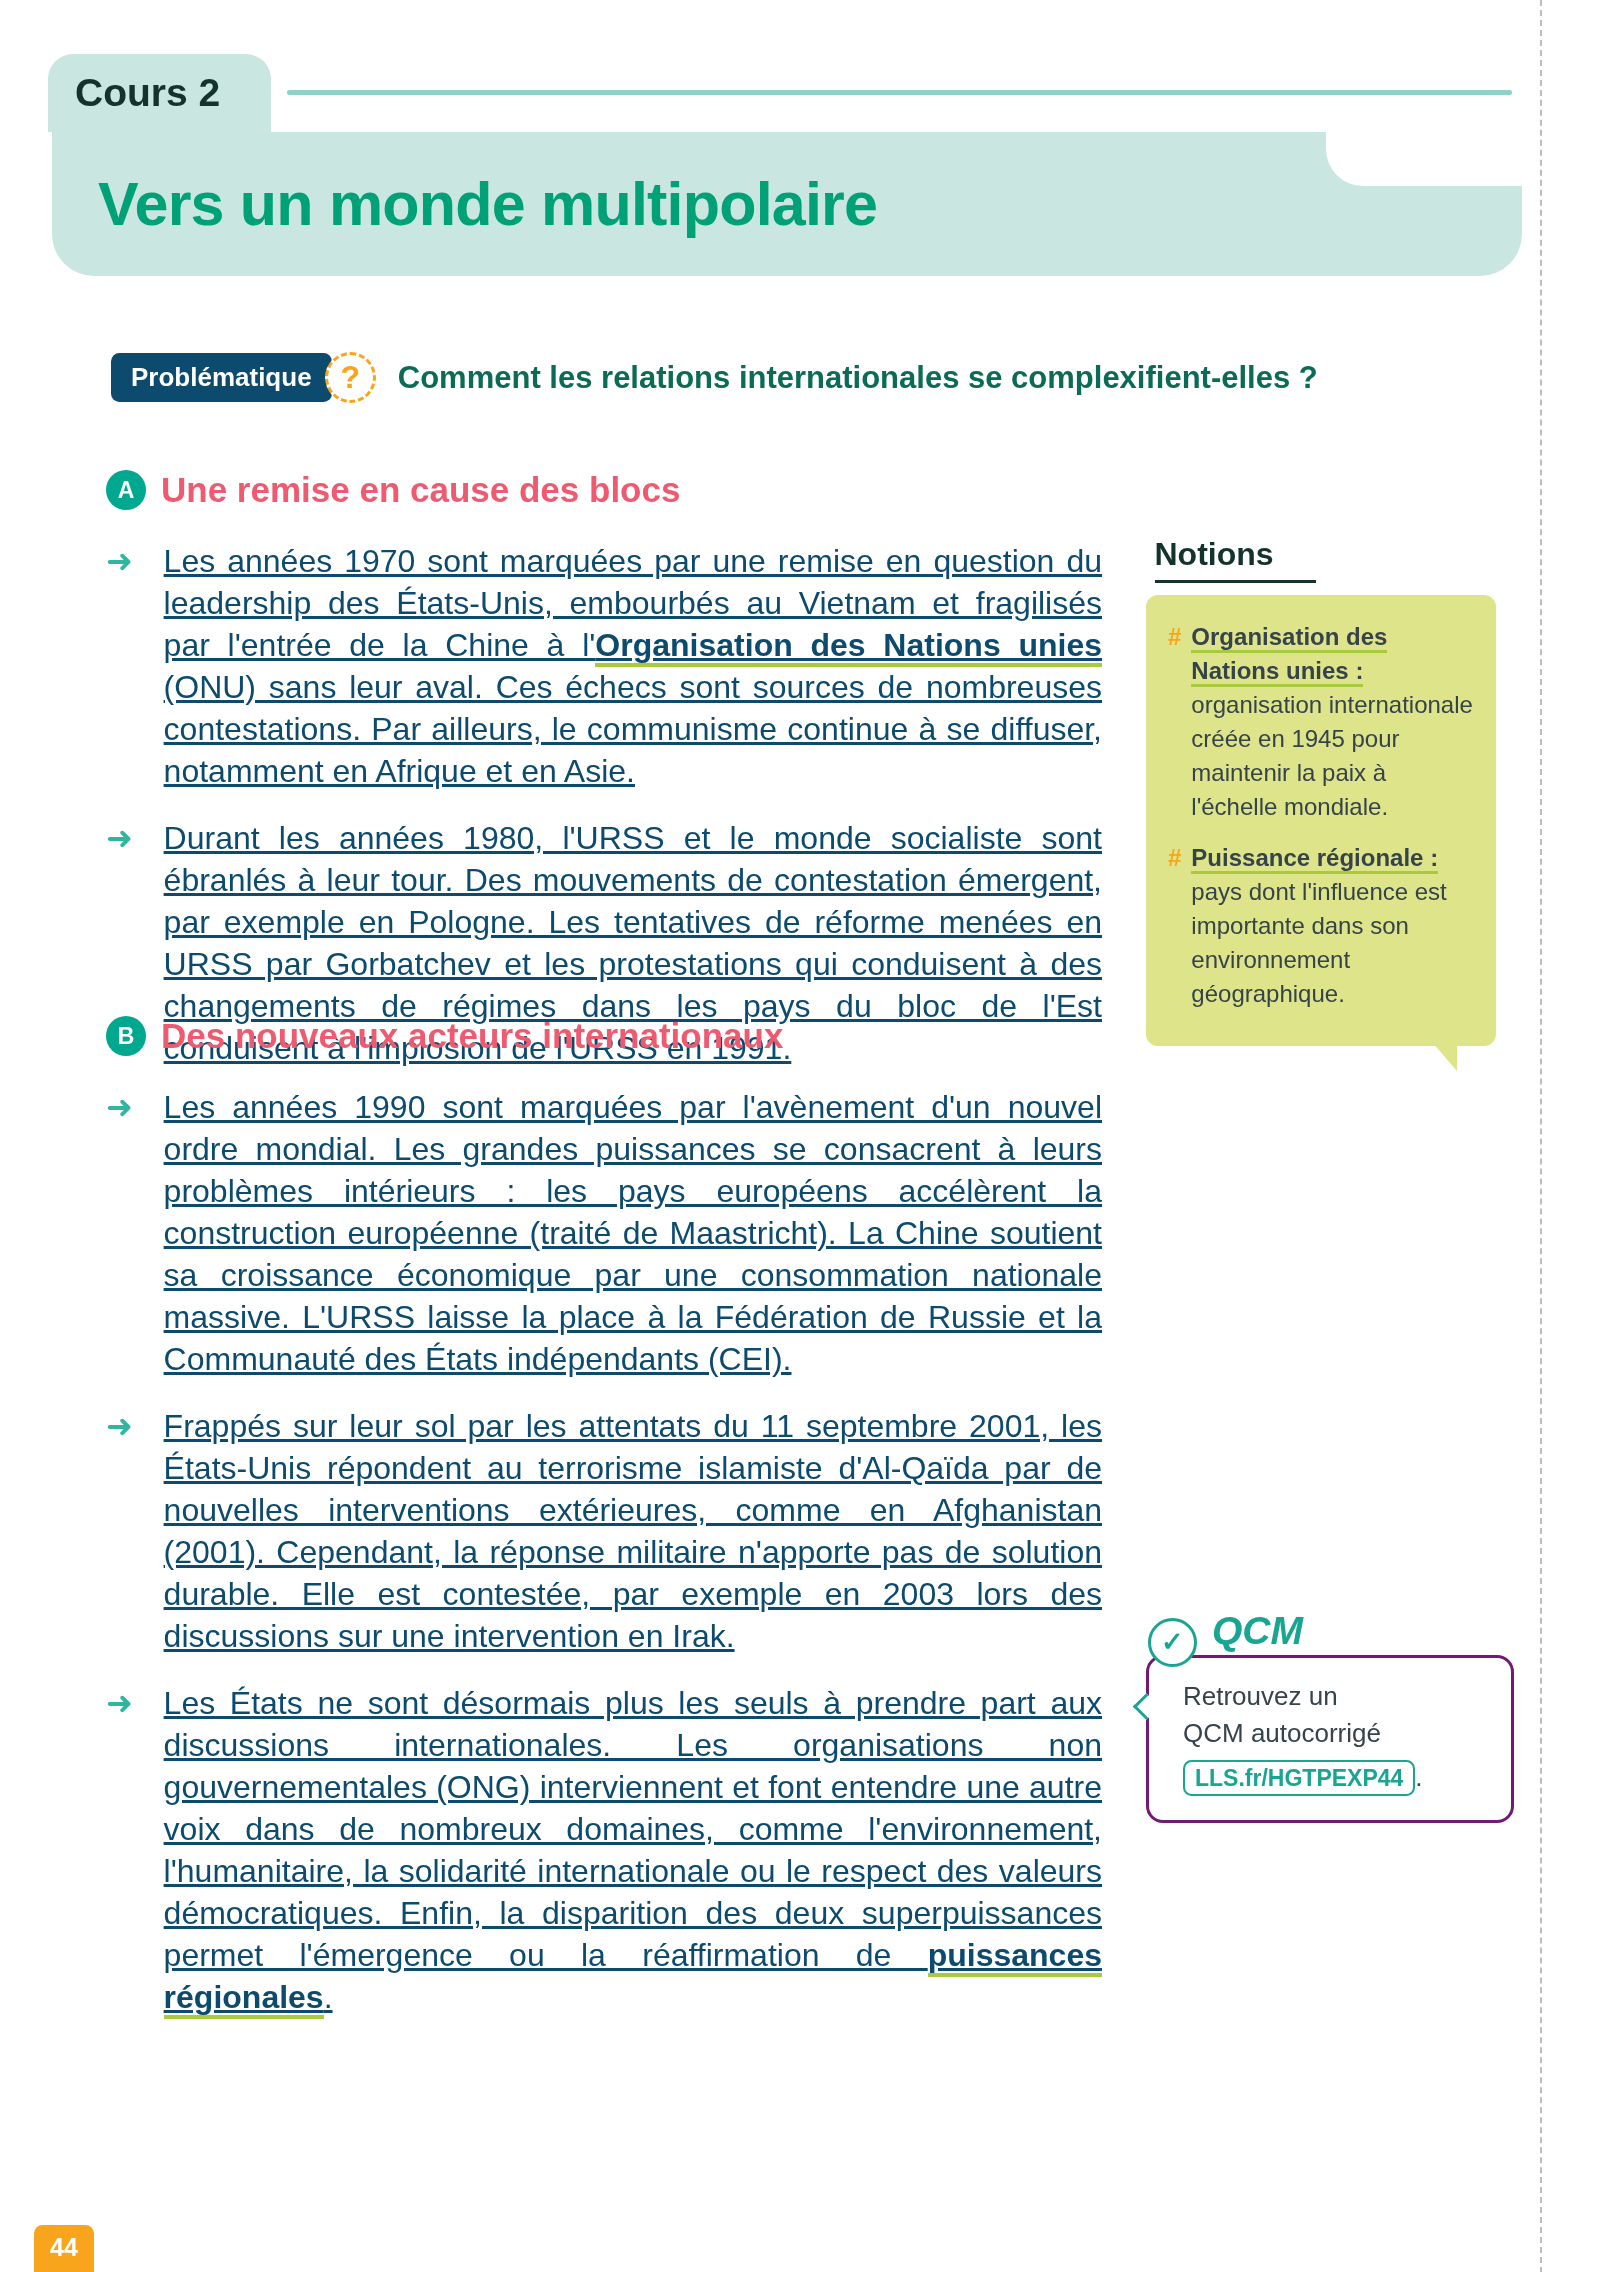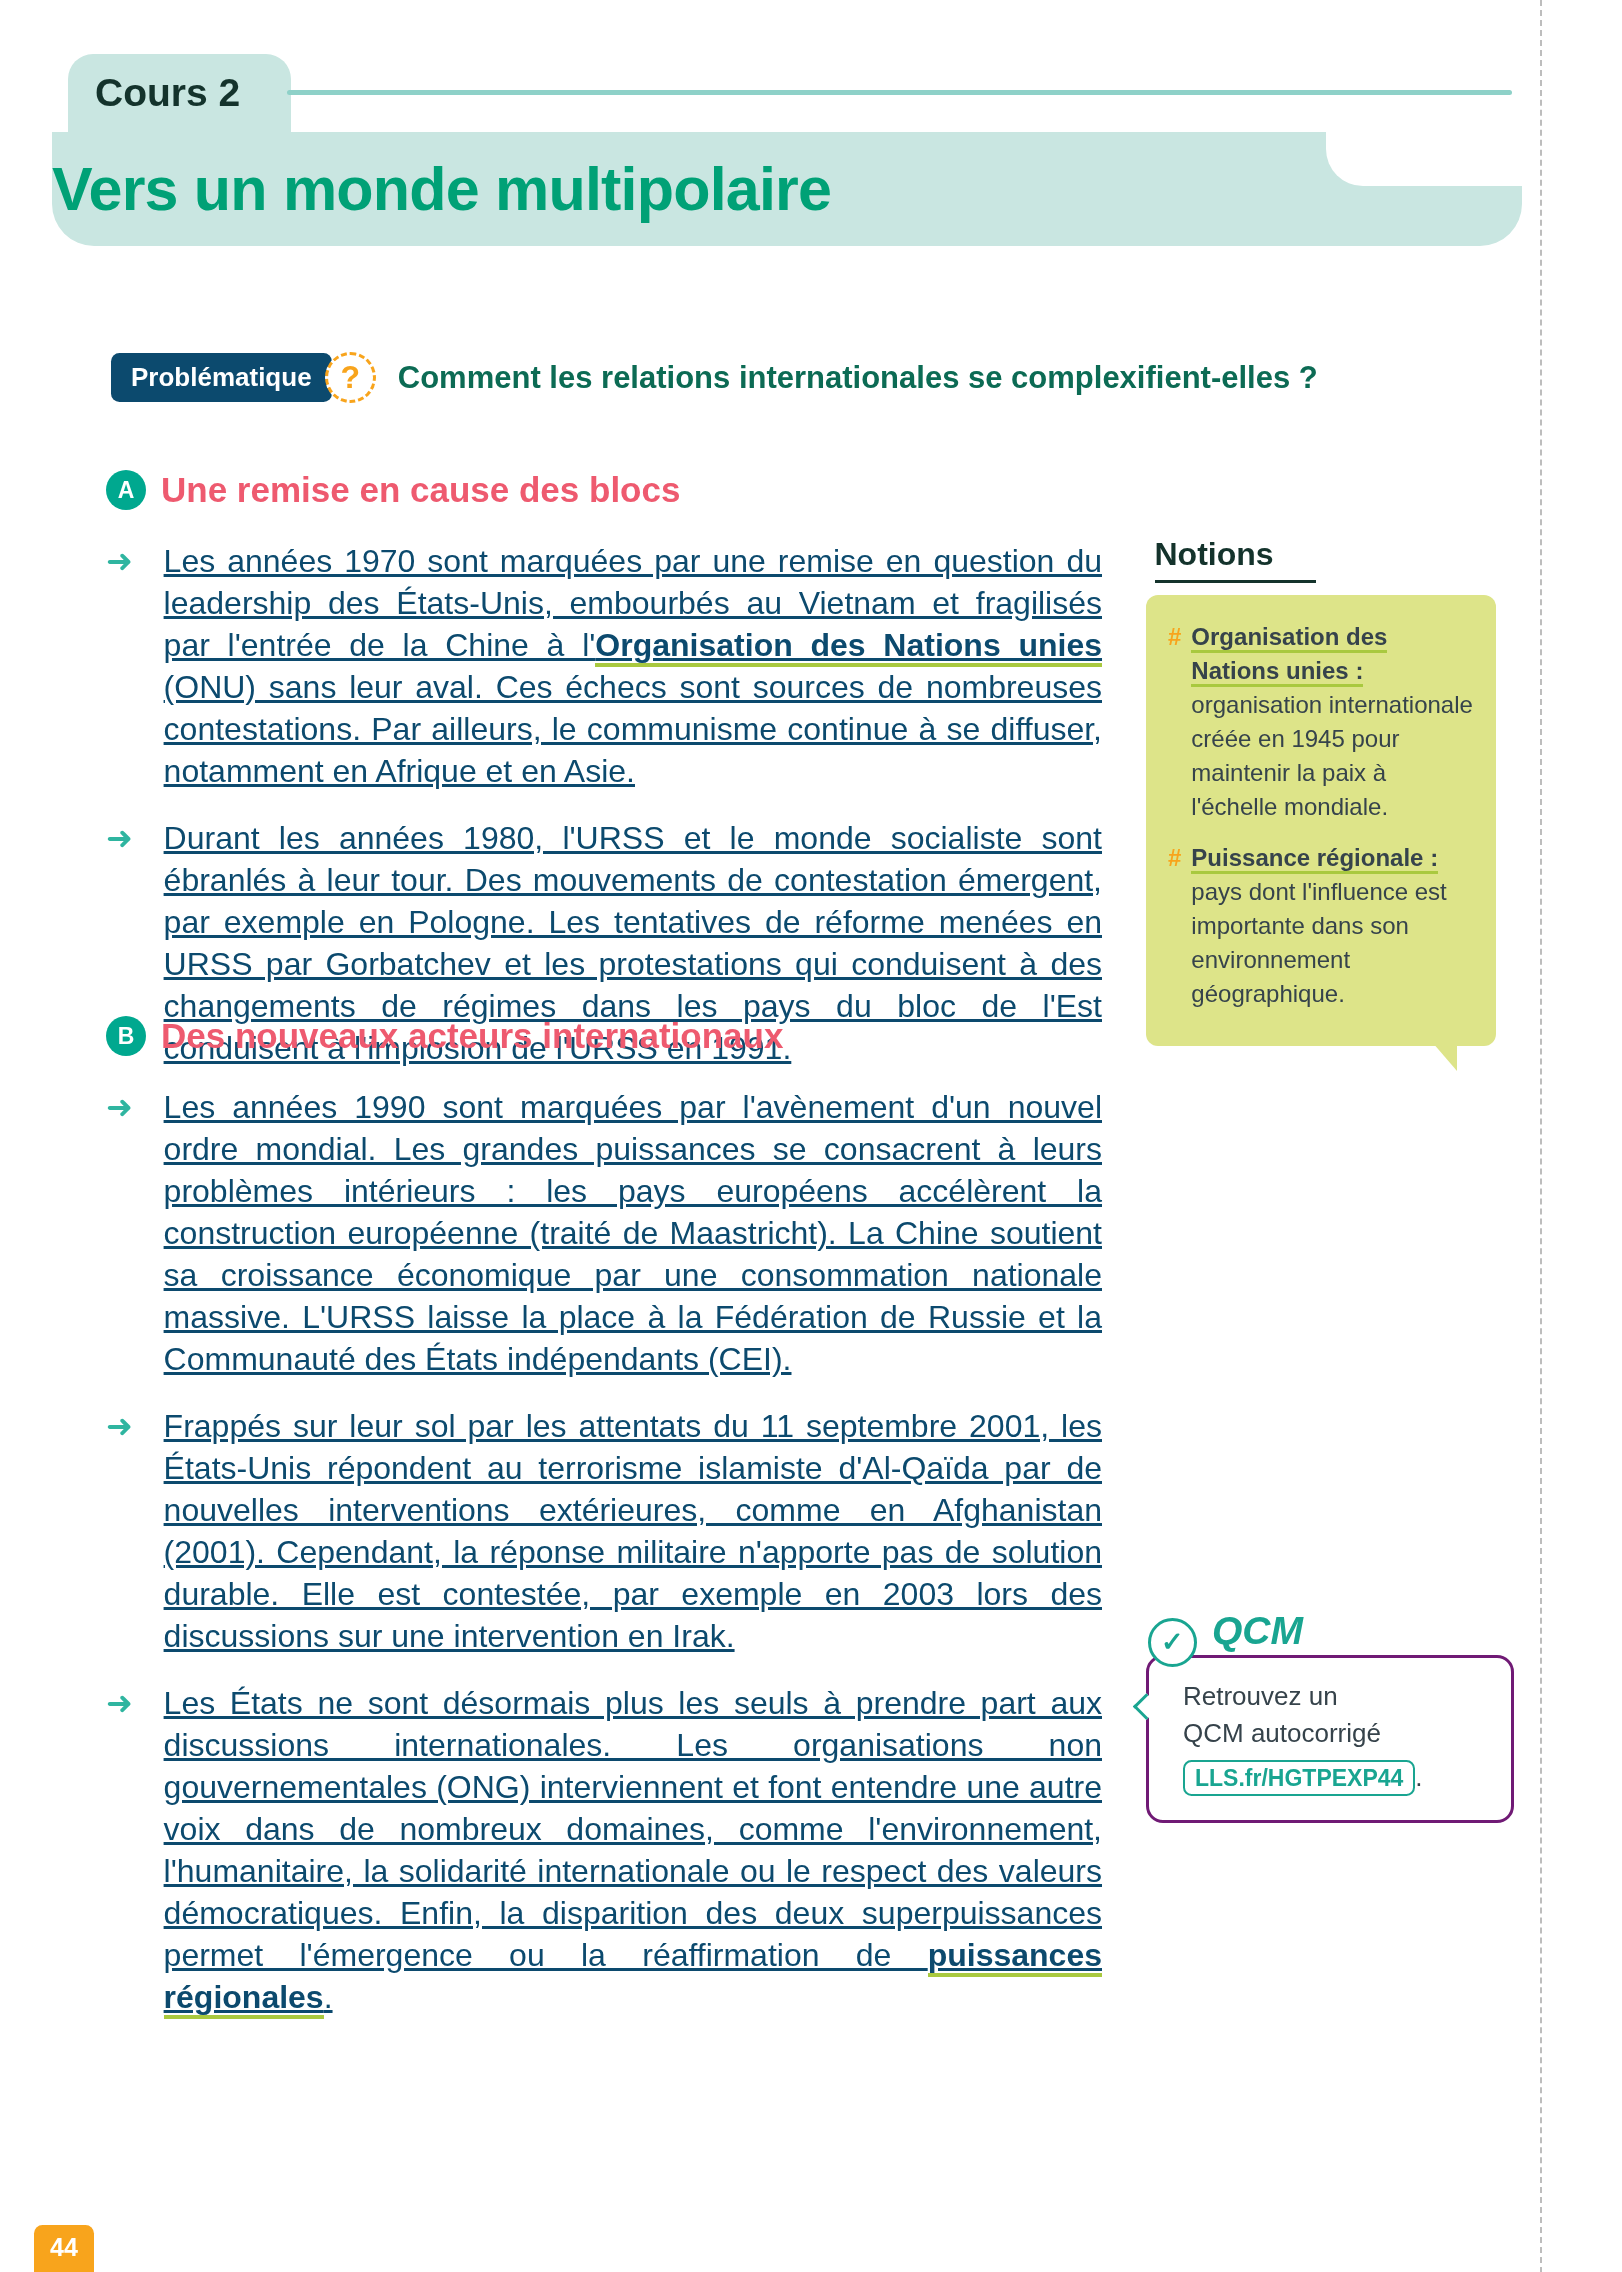--- a/index.html
+++ b/index.html
@@ -8,37 +8,37 @@
     width: 1623px; height: 2273px;
     background: #ffffff;
     font-family: "Liberation Sans", sans-serif;
     position: relative;
     overflow: hidden;
   }
   .page { position: relative; width: 1623px; height: 2273px; }
 
   
   .hero-chip {
-    position: absolute; left: 68px; top: 54px;
+    position: absolute; left: 48px; top: 54px;
     width: 223px; height: 78px;
     background: #c9e6e1;
     border-radius: 25px 25px 0 0;
     display: flex; align-items: center; padding-left: 27px;
   }
   .course-label { font-size: 39px; font-weight: 800; color: #14332c; }
   .hero-line {
     position: absolute; left: 287px; top: 90px;
     width: 1225px; height: 5px; background: #8ed1c8; border-radius: 2.5px;
   }
   .hero-banner {
     position: absolute; left: 52px; top: 132px;
-    width: 1470px; height: 114px;
+    width: 1470px; height: 144px;
     background: #c9e6e1;
     border-radius: 0 0 42px 42px;
-    display: flex; align-items: center; 
+    display: flex; align-items: center; padding-left: 46px;
   }
   .hero-notch {
     position: absolute; right: 0; top: 0;
     width: 196px; height: 54px; background: #ffffff;
     border-radius: 0 0 0 37px;
   }
   .page-title { margin: 0; font-size: 61px; font-weight: 800; color: #00a176; letter-spacing: -0.8px; }
 
   
   .problematique {

